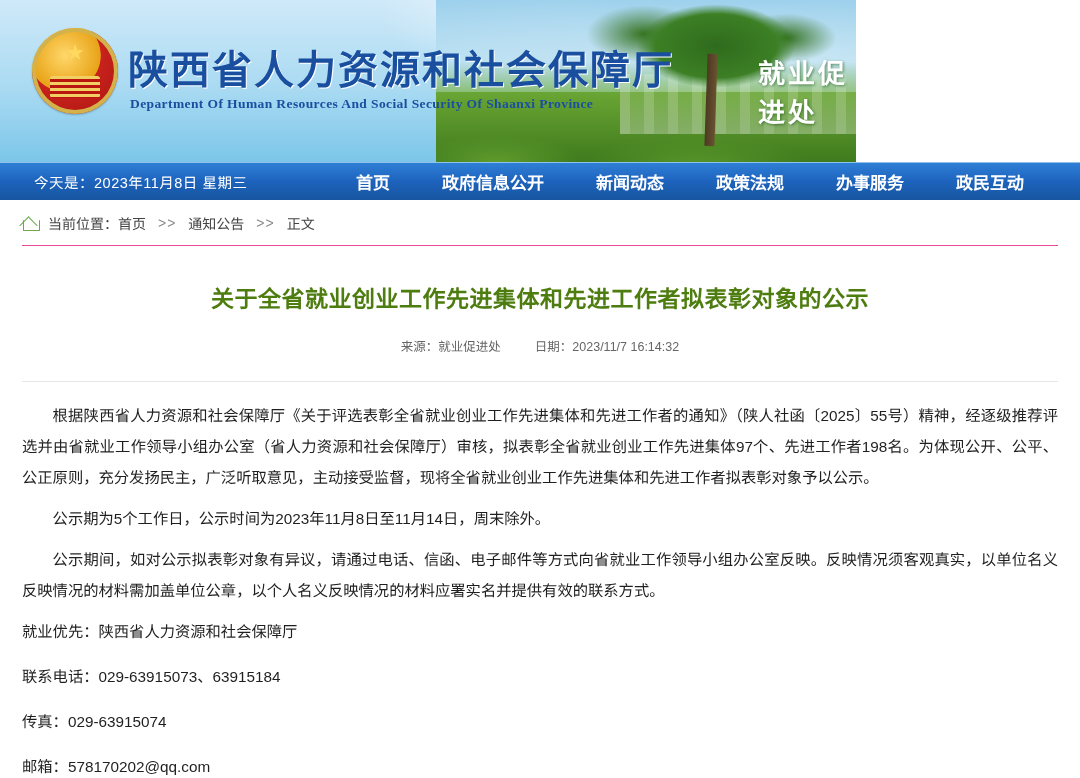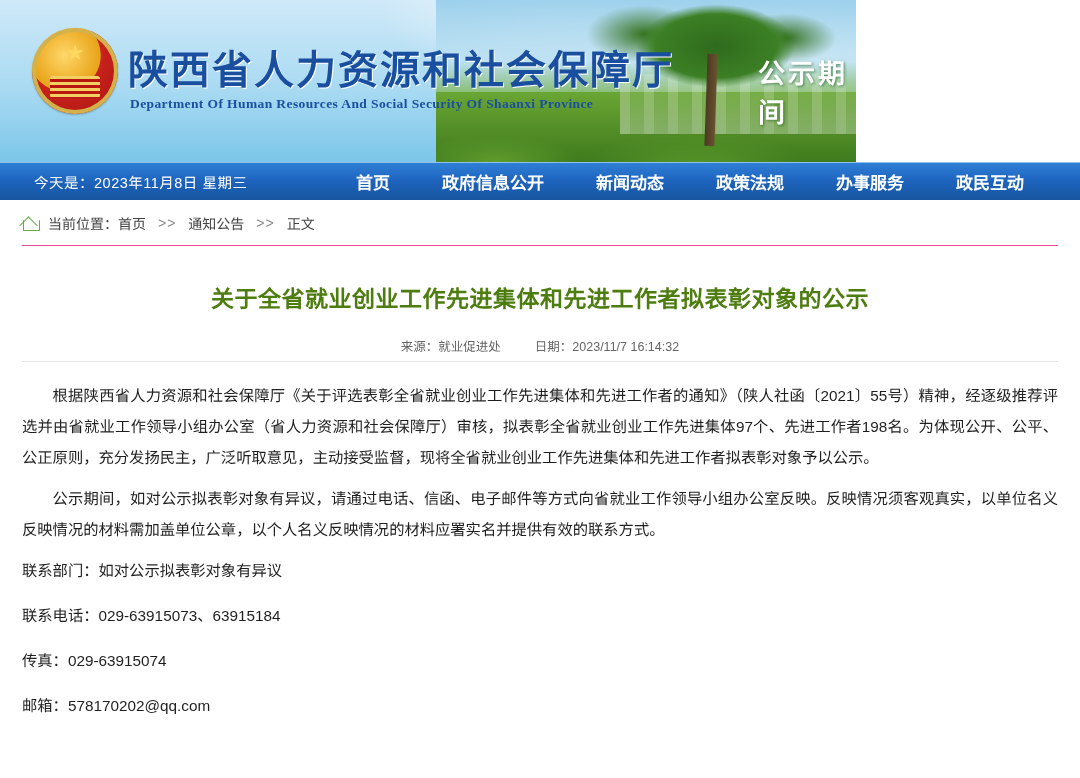--- a/index.html
+++ b/index.html
@@ -144,21 +144,21 @@
 
   
   .article { width: 1080px; padding: 0 22px; }
   .doc-title {
     text-align: center; font-size: 23px; font-weight: 700; color: #4d7c0f;
     margin: 34px 0 0 0; letter-spacing: .5px;
     font-family: "Liberation Sans", "DejaVu Sans", sans-serif;
   }
   .doc-meta {
     display: flex; justify-content: center; gap: 34px;
-    font-size: 12.5px; color: #666666; margin-top: 22px; padding-bottom: 6px;
+    font-size: 12.5px; color: #666666; margin-top: 22px; padding-bottom: 26px;
     border-bottom: 1px solid #e6e6e6;
   }
   .doc-body {
     margin-top: 18px; font-size: 15.3px; line-height: 31px; color: #1f1f1f;
     font-family: "Liberation Sans", "DejaVu Sans", sans-serif;
   }
   .doc-body p { margin: 0 0 10px 0; text-align: justify; }
   .indent { text-indent: 2em; }
   .contact p { margin: 0 0 14px 0; }
 </style>
@@ -169,21 +169,21 @@
   <div class="banner-sky"></div>
   <div class="banner-photo"></div>
   <div class="banner-city"></div>
   <div class="tree"></div>
 
   <div class="emblem"></div>
 
   <div class="title-cn">陕西省人力资源和社会保障厅</div>
   <div class="title-en">Department Of Human Resources And Social Security Of Shaanxi Province</div>
 
-  <div class="slogan1">公示期间</div>
+  <div class="slogan1">就业促进处</div>
   <div class="slogan2">就业优先</div>
 </div>
 
 <div class="nav">
   <div class="nav-date">今天是：2023年11月8日 星期三</div>
   <div class="nav-items">
     <div class="nav-item">首页</div>
     <div class="nav-item">政府信息公开</div>
     <div class="nav-item">新闻动态</div>
     <div class="nav-item">政策法规</div>
@@ -206,24 +206,25 @@
 
 <div class="article">
   <h1 class="doc-title">关于全省就业创业工作先进集体和先进工作者拟表彰对象的公示</h1>
 
   <div class="doc-meta">
     <span>来源：就业促进处</span>
     <span>日期：2023/11/7 16:14:32</span>
   </div>
 
   <div class="doc-body">
-    <p class="indent">根据陕西省人力资源和社会保障厅《关于评选表彰全省就业创业工作先进集体和先进工作者的通知》（陕人社函〔2021〕55号）精神，经逐级推荐评选并由省就业工作领导小组办公室（省人力资源和社会保障厅）审核，拟表彰全省就业创业工作先进集体97个、先进工作者198名。为体现公开、公平、公正原则，充分发扬民主，广泛听取意见，主动接受监督，现将全省就业创业工作先进集体和先进工作者拟表彰对象予以公示。</p>
+    <p class="indent">根据陕西省人力资源和社会保障厅《关于评选表彰全省就业创业工作先进集体和先进工作者的通知》（陕人社函〔2025〕55号）精神，经逐级推荐评选并由省就业工作领导小组办公室（省人力资源和社会保障厅）审核，拟表彰全省就业创业工作先进集体97个、先进工作者198名。为体现公开、公平、公正原则，充分发扬民主，广泛听取意见，主动接受监督，现将全省就业创业工作先进集体和先进工作者拟表彰对象予以公示。</p>
+    <p class="indent">公示期为5个工作日，公示时间为2023年11月8日至11月14日，周末除外。</p>
     <p class="indent">公示期间，如对公示拟表彰对象有异议，请通过电话、信函、电子邮件等方式向省就业工作领导小组办公室反映。反映情况须客观真实，以单位名义反映情况的材料需加盖单位公章，以个人名义反映情况的材料应署实名并提供有效的联系方式。</p>
 
     <div class="contact">
-      <p>联系部门：如对公示拟表彰对象有异议</p>
+      <p>就业优先：陕西省人力资源和社会保障厅</p>
       <p>联系电话：029-63915073、63915184</p>
       <p>传真：029-63915074</p>
       <p>邮箱：578170202@qq.com</p>
 
     </div>
   </div>
 </div>
 
 </body></html>

